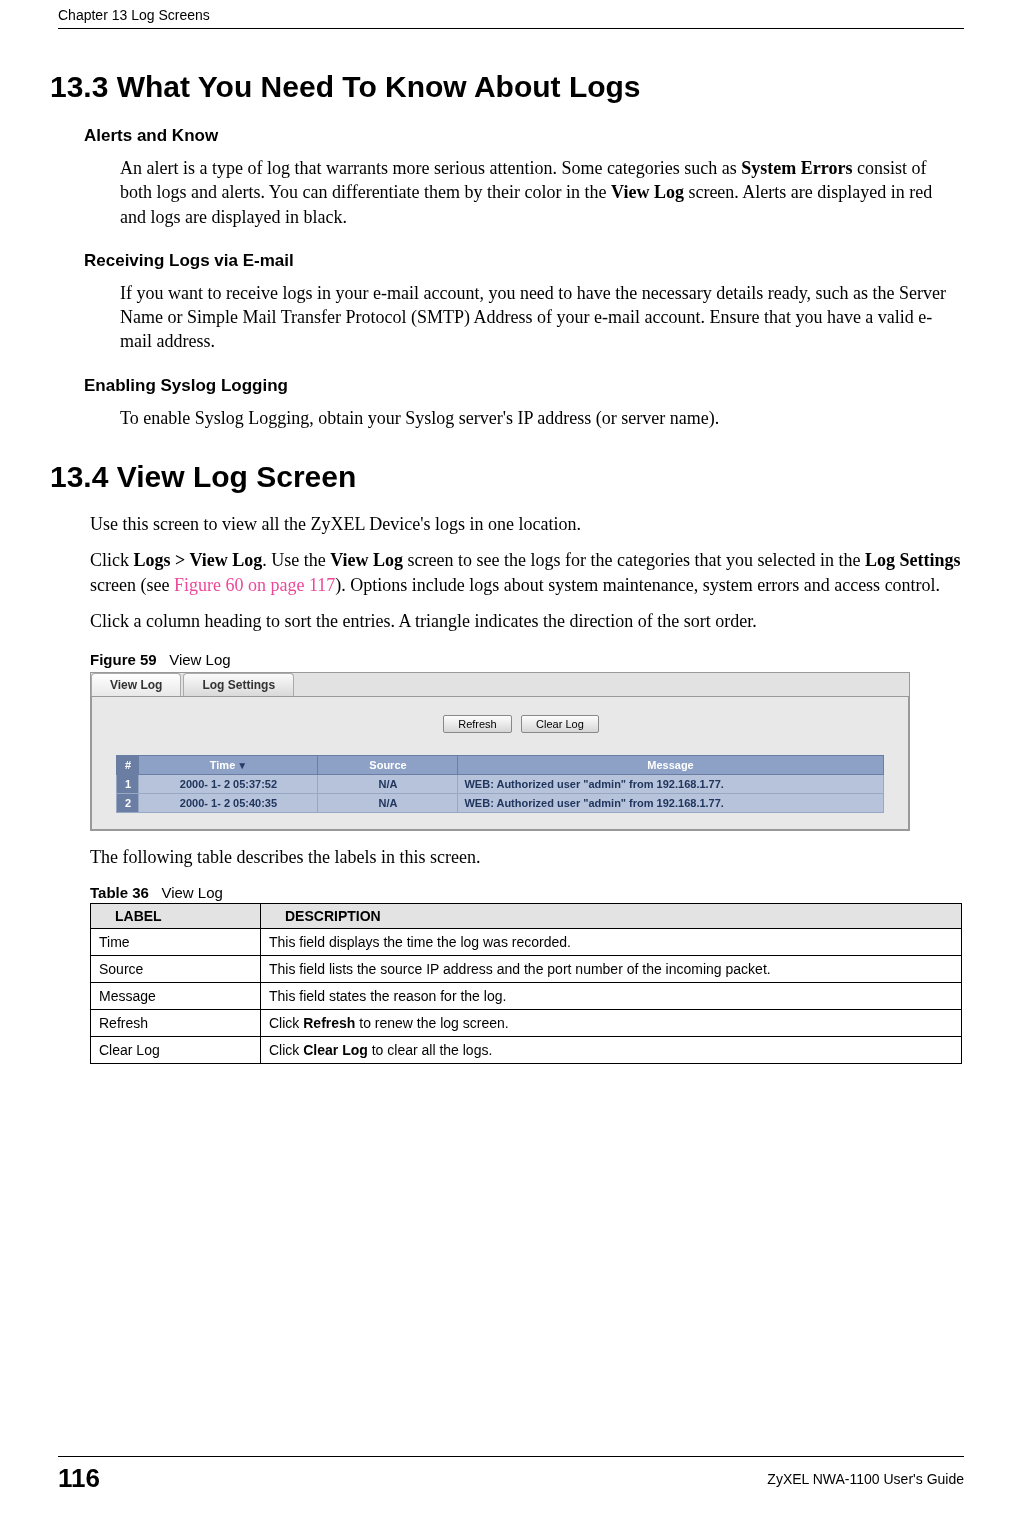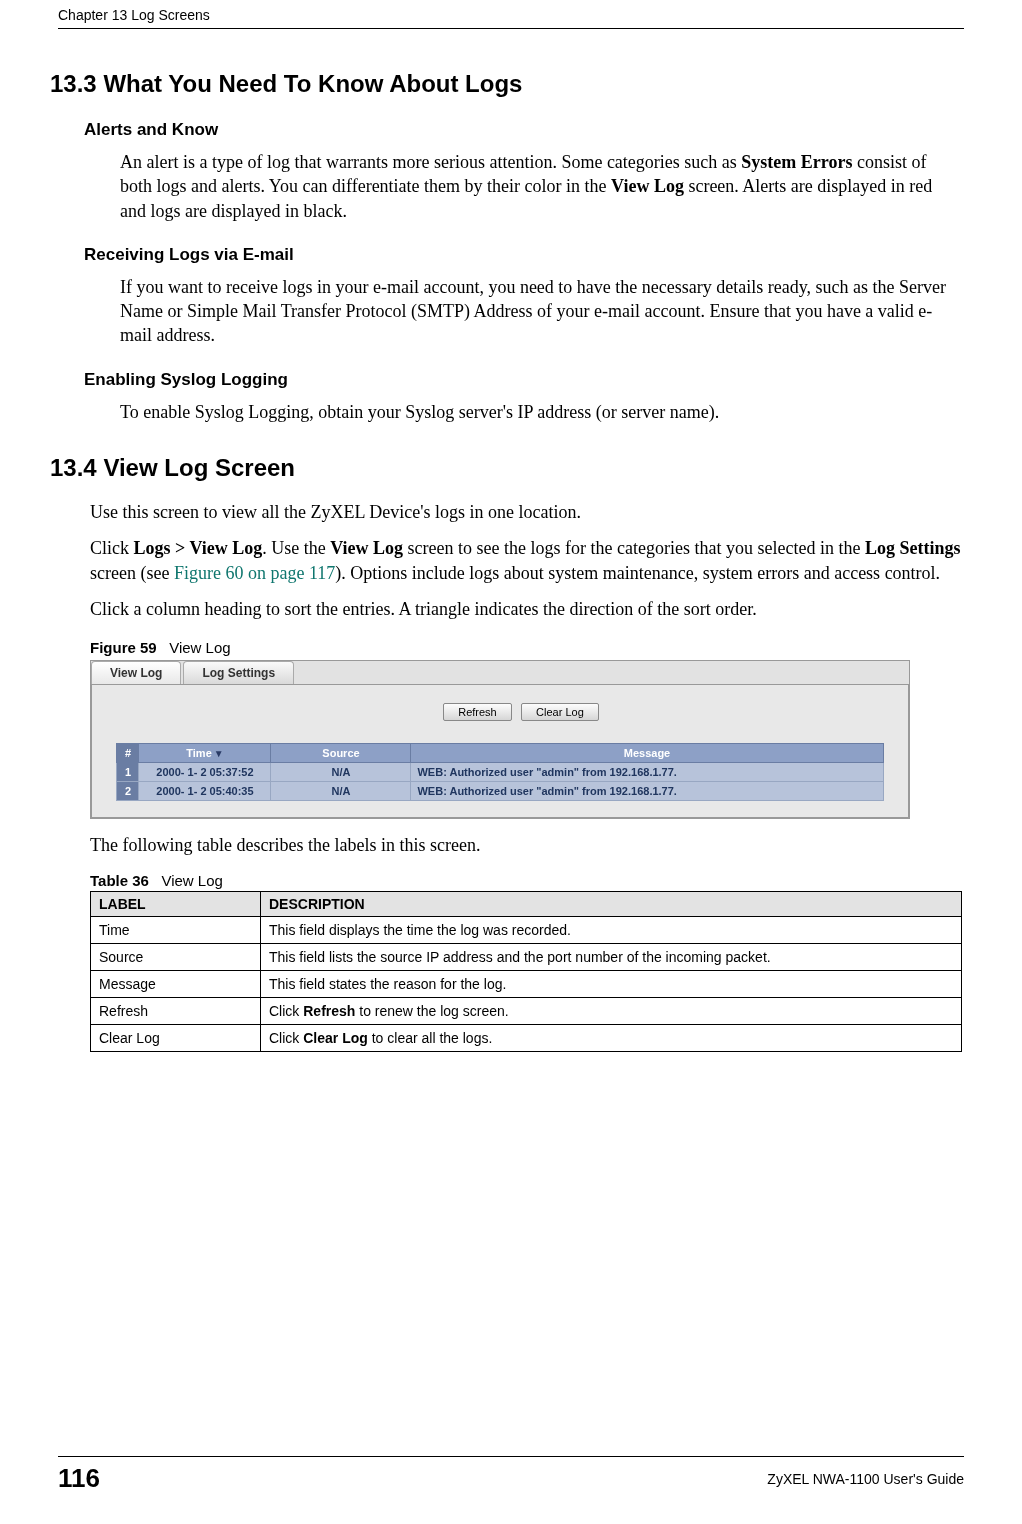--- a/index.html
+++ b/index.html
@@ -22,21 +22,21 @@
     justify-content: flex-start;
     font-family: Arial, Helvetica, sans-serif;
     font-size: 14px;
     padding-bottom: 4px;
   }
   .top-border span { position: relative; top: -22px; }
   .content { margin-top: 40px; }
   h2.section {
     font-family: Arial, Helvetica, sans-serif;
     font-weight: bold;
-    font-size: 24px;
+    font-size: 30px;
     margin-top: 30px;
     margin-bottom: 18px;
     margin-left: -40px;
   }
   h3.subhead {
     font-family: Arial, Helvetica, sans-serif;
     font-weight: bold;
     font-size: 17px;
     margin-top: 22px;
     margin-bottom: 10px;
@@ -45,21 +45,21 @@
   p.body {
     font-size: 18px;
     line-height: 1.35;
     margin: 10px 0 12px 30px;
   }
   p.body2 {
     font-size: 18px;
     line-height: 1.35;
     margin: 10px 0 12px 0;
   }
-  .link { color: #0f766e; }
+  .link { color: #ec4899; }
   .figcap {
     font-family: Arial, Helvetica, sans-serif;
     font-size: 15px;
     margin-top: 18px;
     margin-bottom: 4px;
   }
   
   .fig {
     width: 820px;
     border: 1px solid #999;
@@ -140,21 +140,21 @@
     border-collapse: collapse;
     width: 100%;
     font-family: Arial, Helvetica, sans-serif;
     font-size: 14px;
   }
   table.desc th {
     background: #e3e3e3;
     text-align: left;
     font-weight: bold;
     border: 1px solid #000;
-    padding: 4px 8px;
+    padding: 4px 24px;
   }
   table.desc td {
     border: 1px solid #000;
     padding: 5px 8px;
     vertical-align: top;
   }
   table.desc td:first-child { width: 170px; }
   .footer {
     position: absolute;
     bottom: 30px;
@@ -214,21 +214,21 @@
     </div>
     <div class="panel">
       <div class="btnrow">
         <span class="btn">Refresh</span>
         <span class="btn">Clear Log</span>
       </div>
       <table class="logtable">
         <tbody>
             <tr>
           <th class="numcol">#</th>
-          <th style="width:132px;"><span>Time</span><span class="sort-arrow">▼</span></th>
+          <th style="width:179px;"><span>Time</span><span class="sort-arrow">▼</span></th>
           <th style="width:140px;">Source</th>
           <th>Message</th>
         </tr>
         <tr>
           <td class="numcell">1</td>
           <td>2000- 1- 2 05:37:52</td>
           <td>N/A</td>
           <td class="msg">WEB: Authorized user "admin" from 192.168.1.77.</td>
         </tr>
         <tr>

